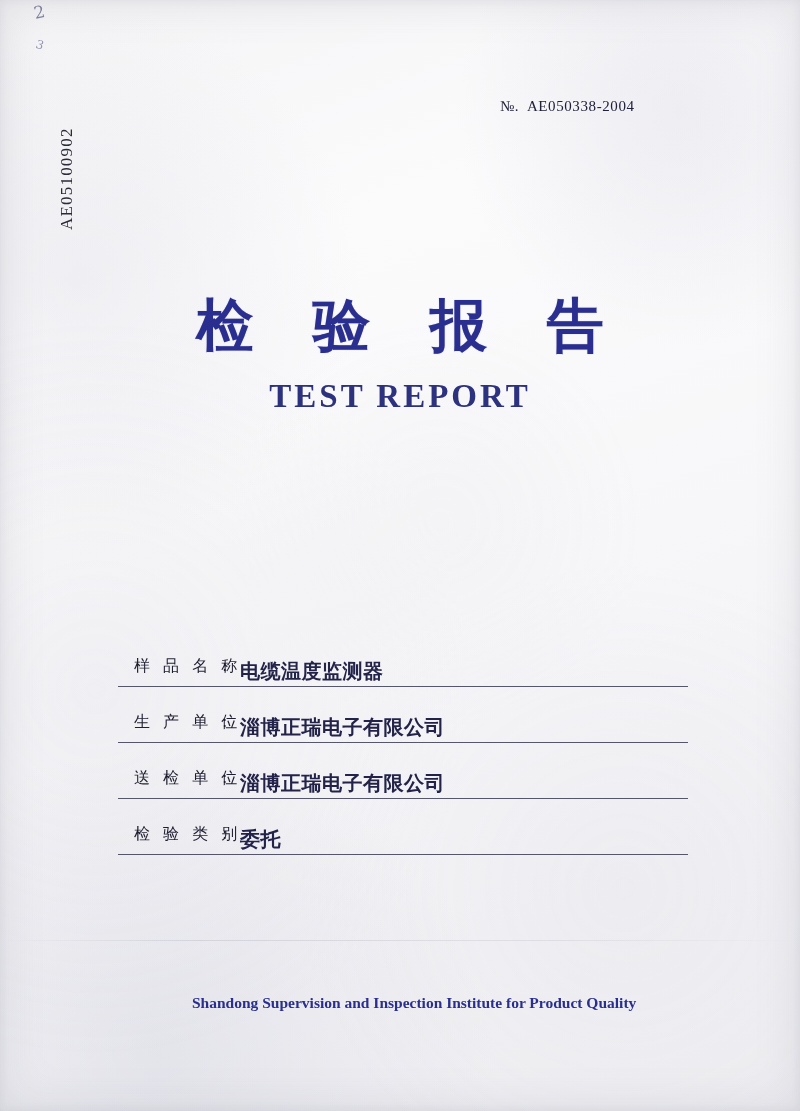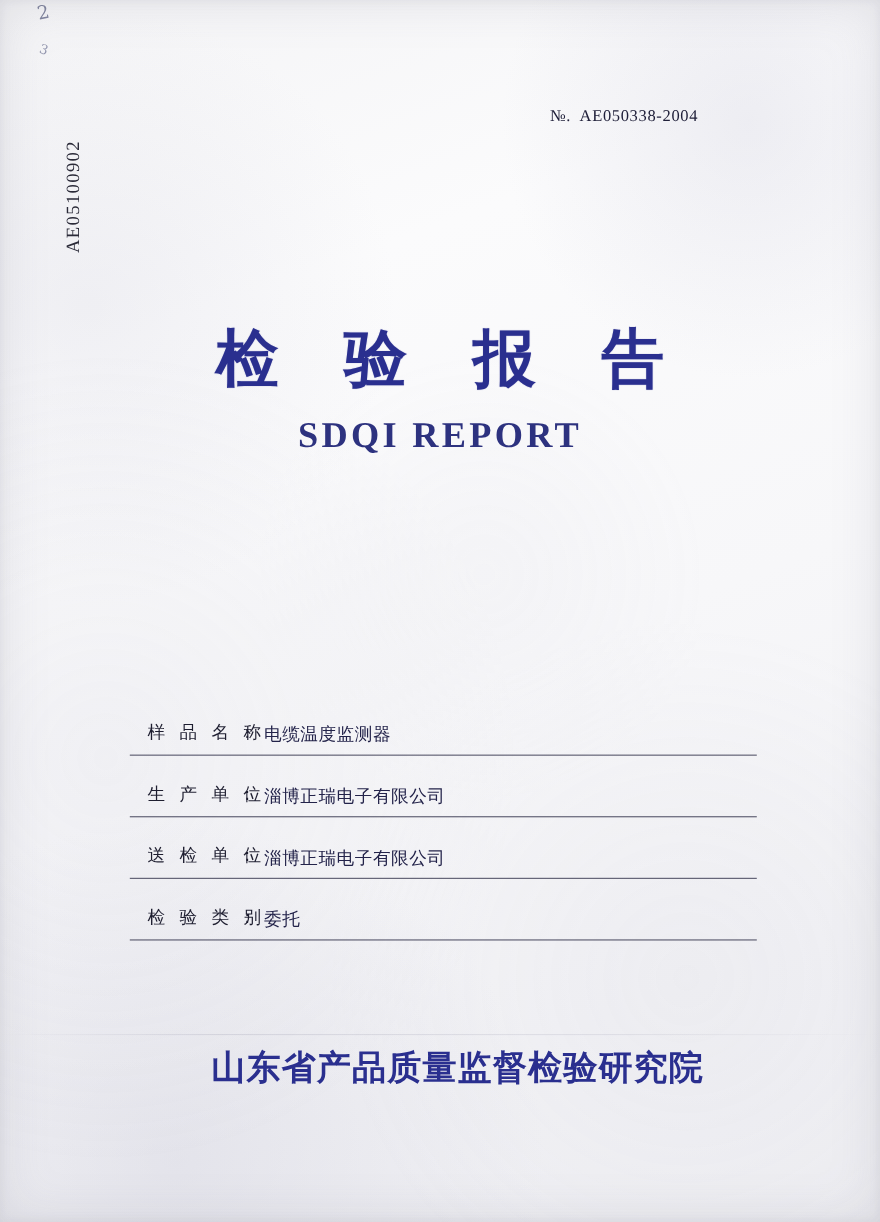--- a/index.html
+++ b/index.html
@@ -148,24 +148,25 @@
     top: 6px;
     font-family: "DejaVu Sans", sans-serif;
     font-size: 16px;
     color: #1e1e30;
   }
   .field-value {
     position: absolute;
     left: 122px;
     top: 8px;
     font-family: "DejaVu Sans", sans-serif;
-    font-size: 16px;
+    font-size: 20px;
     color: #23234a;
     letter-spacing: 0.5px;
     white-space: nowrap;
+    font-weight: bold;
   }
   .field-line {
     position: absolute;
     left: 0;
     top: 36px;
     width: 570px;
     height: 1px;
     background: #3b3b52;
     opacity: 0.85;
   }
@@ -241,21 +242,21 @@
   <div class="handwrite-1">2</div>
   <div class="handwrite-2">3</div>
 
   <div class="vertical-code">AE05100902</div>
 
   <div class="report-no">
     <span class="no-label">№.</span><span class="no-value">AE050338-2004</span>
   </div>
 
   <div class="title-cn">检 验 报 告</div>
-  <div class="title-en">SDQI  REPORT</div>
+  <div class="title-en">TEST  REPORT</div>
 
   <div class="fields">
 
     <div class="field-row">
       <span class="field-label">样 品 名 称</span>
       <span class="field-colon">:</span>
       <span class="field-value">电缆温度监测器</span>
       <span class="field-line"></span>
     </div>
 
@@ -278,17 +279,17 @@
       <span class="field-colon">:</span>
       <span class="field-value">委托</span>
       <span class="field-line"></span>
     </div>
 
   </div>
 
   <div class="footer">
 
 
-    <div class="logo-text-cn">山东省产品质量监督检验研究院</div>
+    <div class="logo-text-en">Shandong Supervision and Inspection Institute for Product Quality</div>
 
   </div>
 
 </div>
 
 </body></html>

